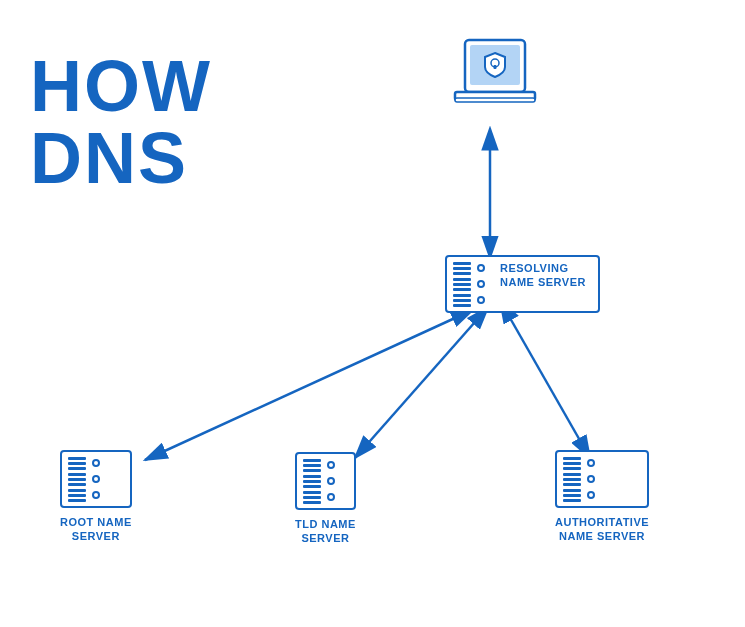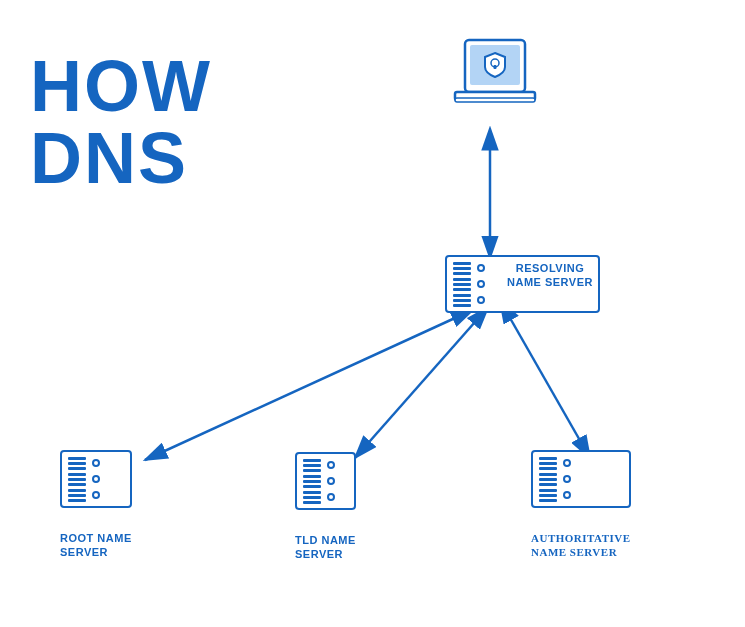--- a/index.html
+++ b/index.html
@@ -65,27 +65,28 @@
 
     .server-dot {
       width: 8px;
       height: 8px;
       border: 2px solid #1565c0;
       border-radius: 50%;
       background: white;
     }
 
     .server-label {
+      text-align: center;
       font-size: 11px;
       font-weight: 800;
       color: #1565c0;
       text-transform: uppercase;
       line-height: 1.3;
       letter-spacing: 0.5px;
-      margin-top: 20px;
+      margin-top: 4px;
     }
 
     
     .laptop-icon {
       position: absolute;
       display: flex;
       flex-direction: column;
       align-items: center;
     }
 
@@ -169,21 +170,21 @@
     </div>
     <div class="server-row">
       <div class="server-lines">
         <div class="server-line"></div>
         <div class="server-line"></div>
         <div class="server-line"></div>
       </div>
       <div class="server-dot"></div>
     </div>
   </div>
-  <div class="server-label" style="text-align:center; margin-left: 55px; margin-top: -55px; width: 100px;">
+  <div class="server-label" style="text-align:left; margin-left: 55px; margin-top: -55px; width: 100px;">
     <div>RESOLVING</div>
     <div>NAME SERVER</div>
   </div>
 </div>
 
 <div class="server-icon" style="left: 60px; top: 450px;">
   <div class="server-stack">
     <div class="server-row">
       <div class="server-lines">
         <div class="server-line"></div>
@@ -241,21 +242,21 @@
       </div>
       <div class="server-dot"></div>
     </div>
   </div>
   <div class="server-label">
     <div>TLD NAME</div>
     <div>SERVER</div>
   </div>
 </div>
 
-<div class="server-icon" style="left: 531px; top: 450px; font-family: Liberation Serif, serif;">
+<div class="server-icon" style="left: 555px; top: 450px;">
   <div class="server-stack">
     <div class="server-row">
       <div class="server-lines">
         <div class="server-line"></div>
         <div class="server-line"></div>
         <div class="server-line"></div>
       </div>
       <div class="server-dot"></div>
     </div>
     <div class="server-row">

